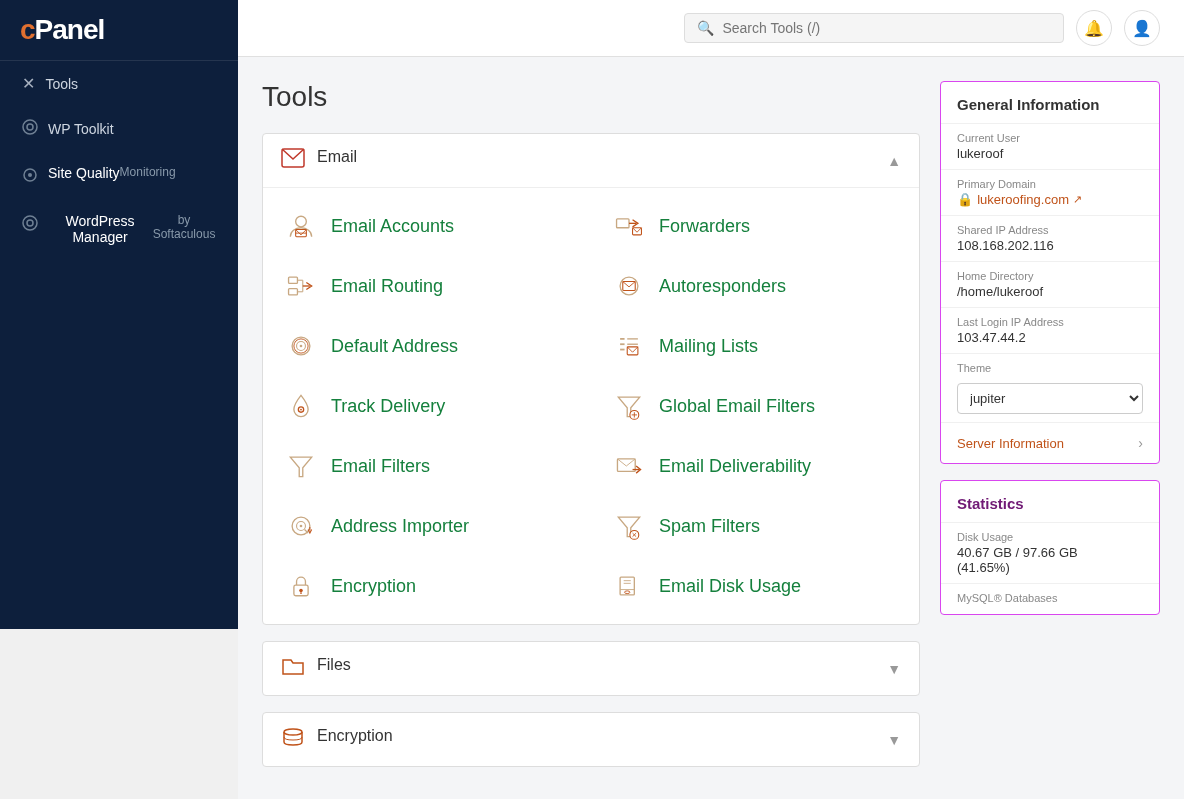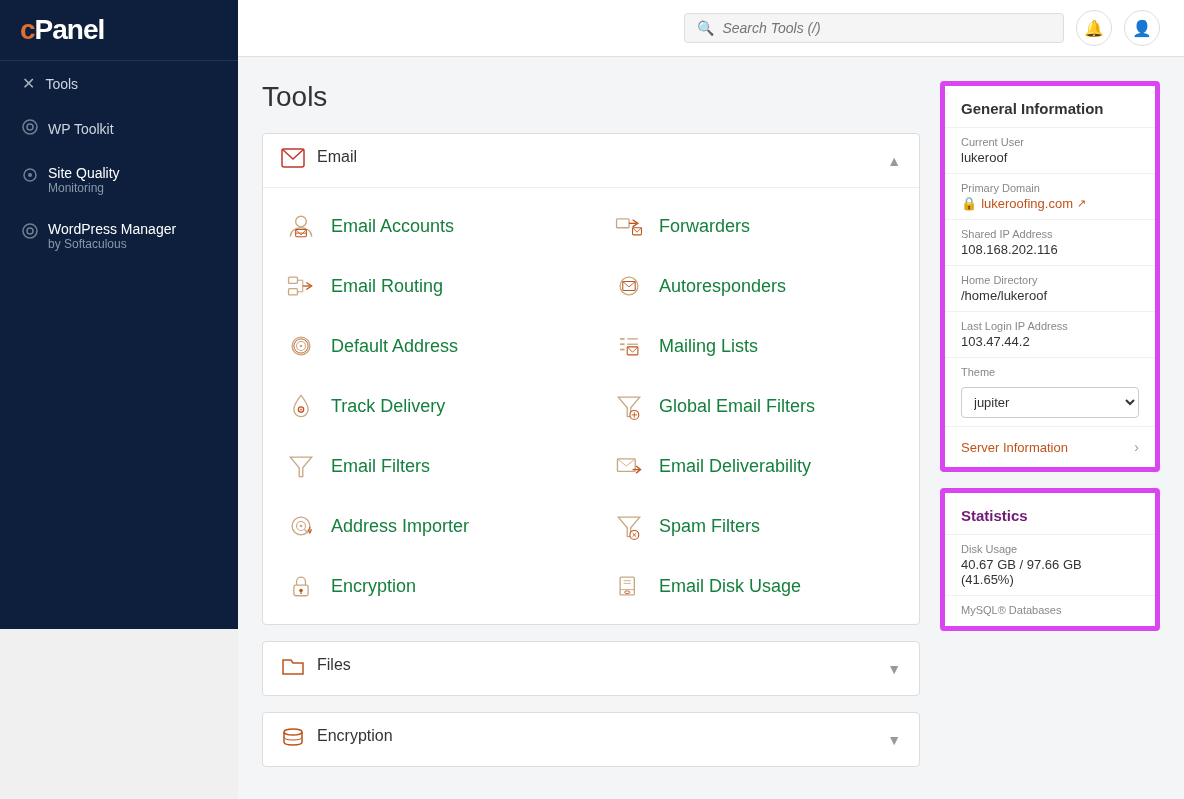--- a/index.html
+++ b/index.html
@@ -43,21 +43,21 @@
     #sidebar .nav-item-multiline {
       display: flex;
       align-items: flex-start;
       gap: 10px;
       padding: 13px 22px;
       cursor: pointer;
       color: #cdd5e0;
       font-size: 14px;
     }
     #sidebar .nav-item-multiline .nav-icon { font-size: 16px; opacity: 0.8; margin-top: 2px; }
-    #sidebar .nav-item-multiline .nav-label { display: flex; flex-direction: column; }
+    #sidebar .nav-item-multiline .nav-label { display: flex; flex-direction: row; text-align: center; }
     #sidebar .nav-item-multiline .nav-label span:first-child { color: #fff; font-size: 14px; }
     #sidebar .nav-item-multiline .nav-label span:last-child { color: #8899aa; font-size: 12px; }
 
     
     #main {
       flex: 1;
       background: #f4f5f7;
       overflow-y: auto;
       display: flex;
       flex-direction: column;
@@ -85,21 +85,20 @@
       flex: 1;
       max-width: 380px;
     }
     #search-box input {
       border: none;
       background: transparent;
       outline: none;
       font-size: 14px;
       color: #555;
       width: 100%;
-      font-style: italic;
     }
     #search-box .search-icon { color: #999; font-size: 14px; }
     .header-btn {
       width: 36px; height: 36px;
       border-radius: 50%;
       border: 1px solid #ddd;
       background: #fff;
       display: flex; align-items: center; justify-content: center;
       cursor: pointer;
       color: #555;
@@ -181,21 +180,21 @@
     
     #right-panel {
       width: 220px;
       min-width: 220px;
       display: flex;
       flex-direction: column;
       gap: 0;
     }
     .info-card {
       background: #fff;
-      border: 5px solid #d946ef;
+      border: 1px solid #d946ef;
       border-radius: 4px;
       margin-bottom: 16px;
     }
     .info-card-title {
       font-size: 15px;
       font-weight: 600;
       color: #333;
       padding: 14px 16px 10px;
     }
     .info-row {

